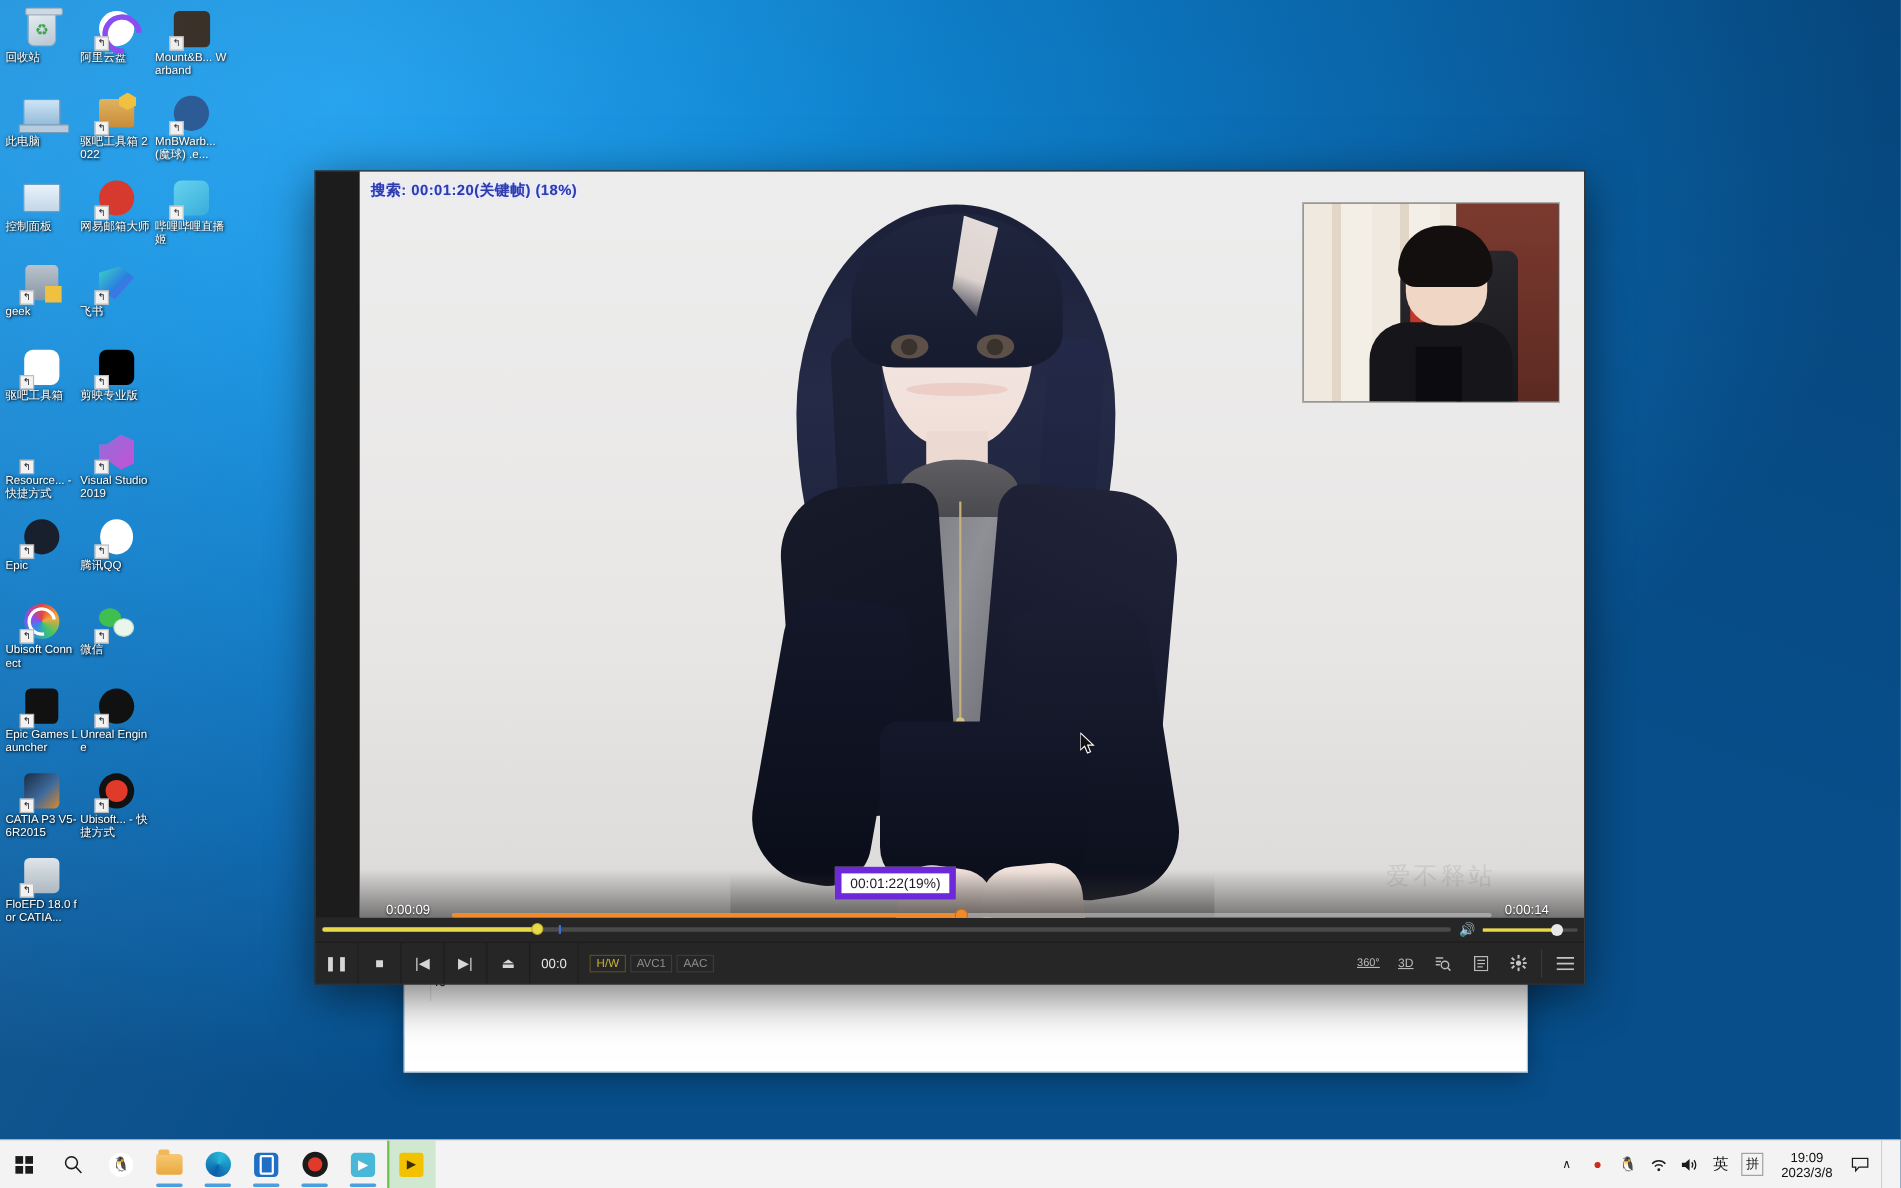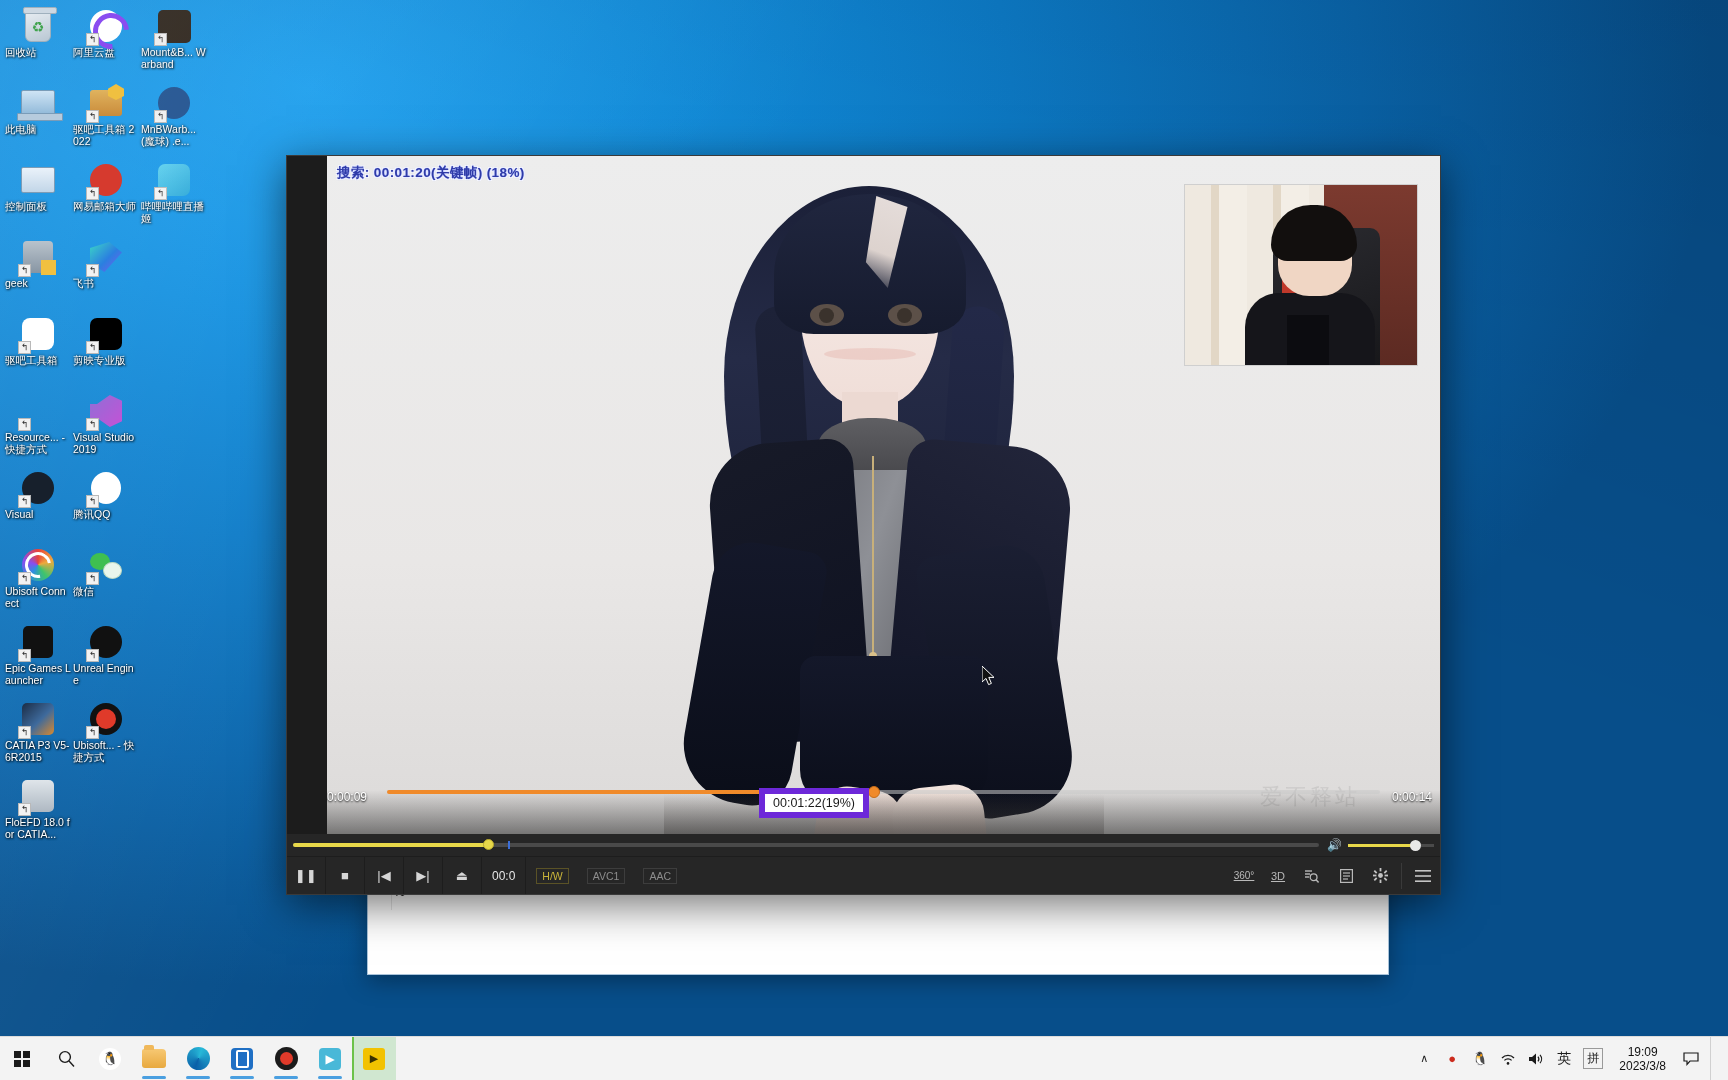--- a/index.html
+++ b/index.html
@@ -208,21 +208,21 @@
   .watermark {
     position:absolute; right: 80px; bottom: 22px; z-index: 6;
     font-size: 22px; color: rgba(120,120,120,.18); letter-spacing: 3px;
   }
   .cursor-arrow { position:absolute; left: 655px; top: 510px; z-index: 8; }
 
   
   .seekbar-overlay {
     position:absolute; left:0; right:0; bottom:0; height:44px; z-index:7;
     background: linear-gradient(180deg, rgba(40,40,40,.0), rgba(35,35,35,.55));
-    display:flex; align-items:flex-start; padding: 0 0;
+    display:flex; align-items:flex-end; padding: 0 24px;
   }
   .seekbar-overlay .t { color:#fff; font-size:12px; text-shadow:0 1px 2px #000; min-width:48px; }
   .seekbar-overlay .track {
     flex:1; height:4px; margin: 0 12px; background: rgba(200,200,200,.55); border-radius:2px; position:relative;
   }
   .seekbar-overlay .fill { position:absolute; left:0; top:0; height:4px; background:#f08a2a; border-radius:2px; width:49%; }
   .seekbar-overlay .knob { position:absolute; top:-4px; width:12px; height:12px; border-radius:50%; background:#f08a2a; left:calc(49% - 6px); border:1px solid #c86d18;}
 
   
   .pp-controls { flex: 0 0 60px; background:#262626; display:flex; flex-direction:column; }
@@ -236,21 +236,21 @@
   .pp-volrow { display:flex; align-items:center; gap:6px; }
   .pp-vol { width: 86px; height:3px; background:#4a4a4a; position:relative; }
   .pp-vol .vfill { position:absolute; left:0; top:0; height:3px; background:#e8d84a; width:78%; }
   .pp-vol .vknob { position:absolute; top:-4px; left:calc(78% - 5px); width:11px; height:11px; border-radius:50%; background:#e8e8e8; }
   .pp-btnrow { flex:1; display:flex; align-items:center; border-top:1px solid #1d1d1d; }
   .pp-btn {
     width: 39px; height: 100%; display:flex; align-items:center; justify-content:center;
     color:#d6d6d6; font-size: 13px; border-right:1px solid #1d1d1d;
   }
   .pp-time { padding: 0 10px; color:#e6e6e6; font-size:12px; border-right:1px solid #1d1d1d; height:100%; display:flex; align-items:center; gap:8px;}
-  .pp-codecs { display:flex; align-items:center; gap:18px; padding-left: 10px; }
+  .pp-codecs { display:flex; align-items:center; gap:4px; padding-left: 10px; }
   .pp-chip { font-size:10.5px; color:#8d8d8d; border:1px solid #3d3d3d; padding:1px 5px; }
   .pp-chip.hw { color:#c9b43a; border-color:#5a5226; }
   .pp-right { margin-left:auto; display:flex; align-items:center; height:100%; }
   .pp-rbtn { width: 34px; height:100%; display:flex; align-items:center; justify-content:center; color:#b9b9b9; font-size:12px; }
   .pp-menu-sep { width:1px; height:26px; background:#3a3a3a; margin: 0 4px; }
   .tooltip {
     position:absolute; left: 472px; bottom: 76px; background:#ffffff; color:#1a1a1a;
     border:6px solid #6d28d9; padding: 2px 8px; font-size: 12.5px; z-index: 9; white-space:nowrap;
   }
 
@@ -368,21 +368,21 @@
           <div class="ic ic-vs"></div>
           <span class="shortcut">↰</span>
         </div>
         <div class="label">Visual Studio 2019</div>
       </div>
       <div class="dicon">
         <div class="glyph">
           <div class="ic ic-steam"></div>
           <span class="shortcut">↰</span>
         </div>
-        <div class="label">Visual</div>
+        <div class="label">Epic</div>
       </div>
       <div class="dicon">
         <div class="glyph">
           <div class="ic ic-qq"></div>
           <span class="shortcut">↰</span>
         </div>
         <div class="label">腾讯QQ</div>
       </div>
       <div class="dicon">
         <div class="glyph">

